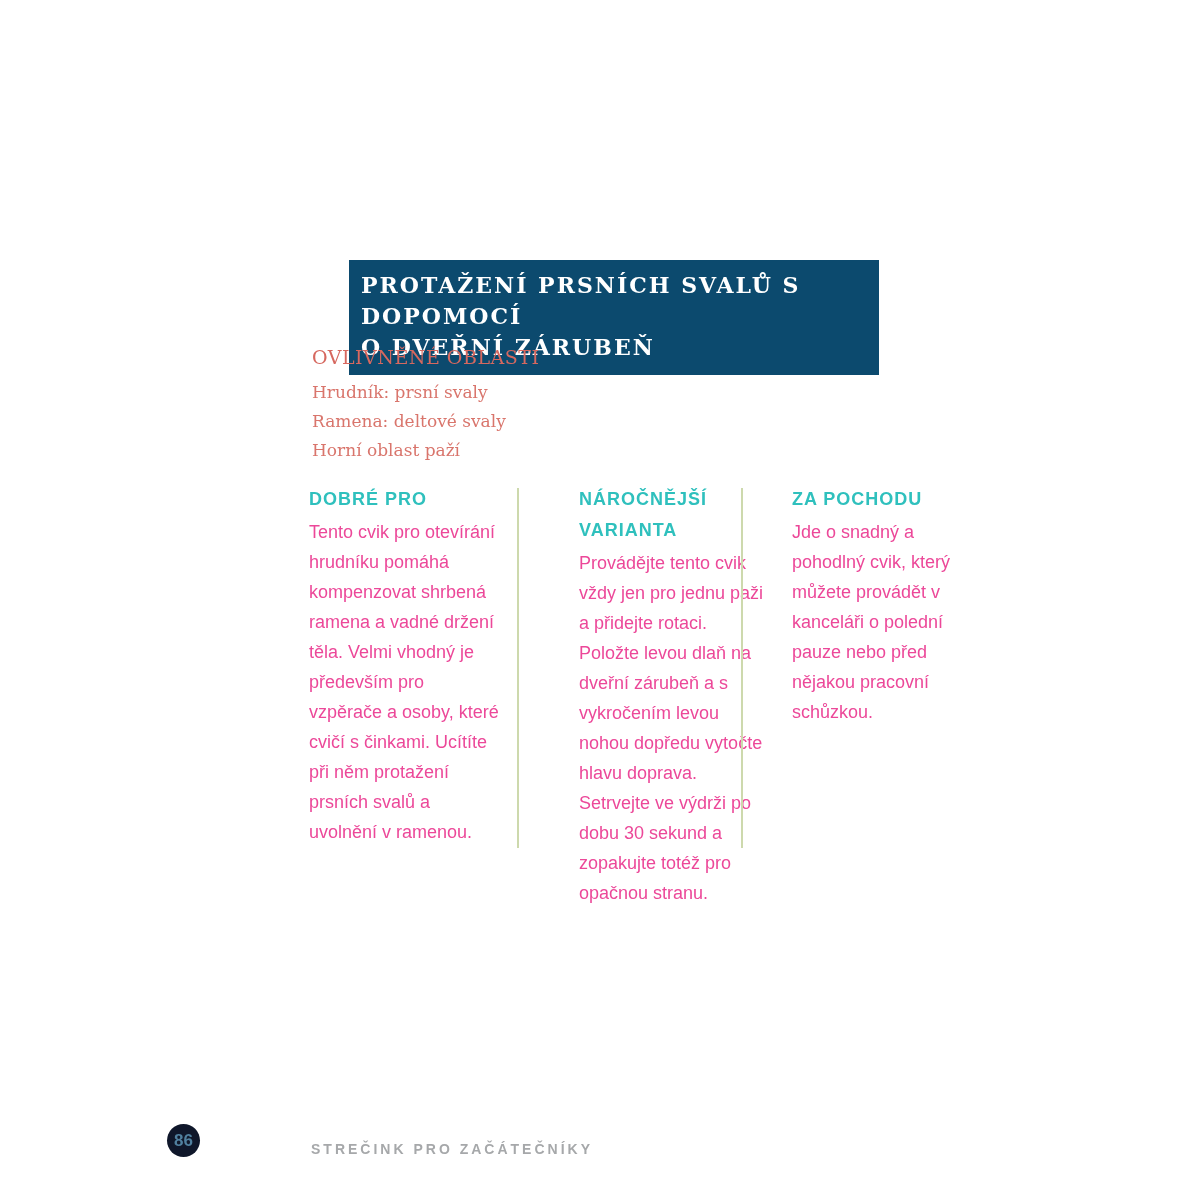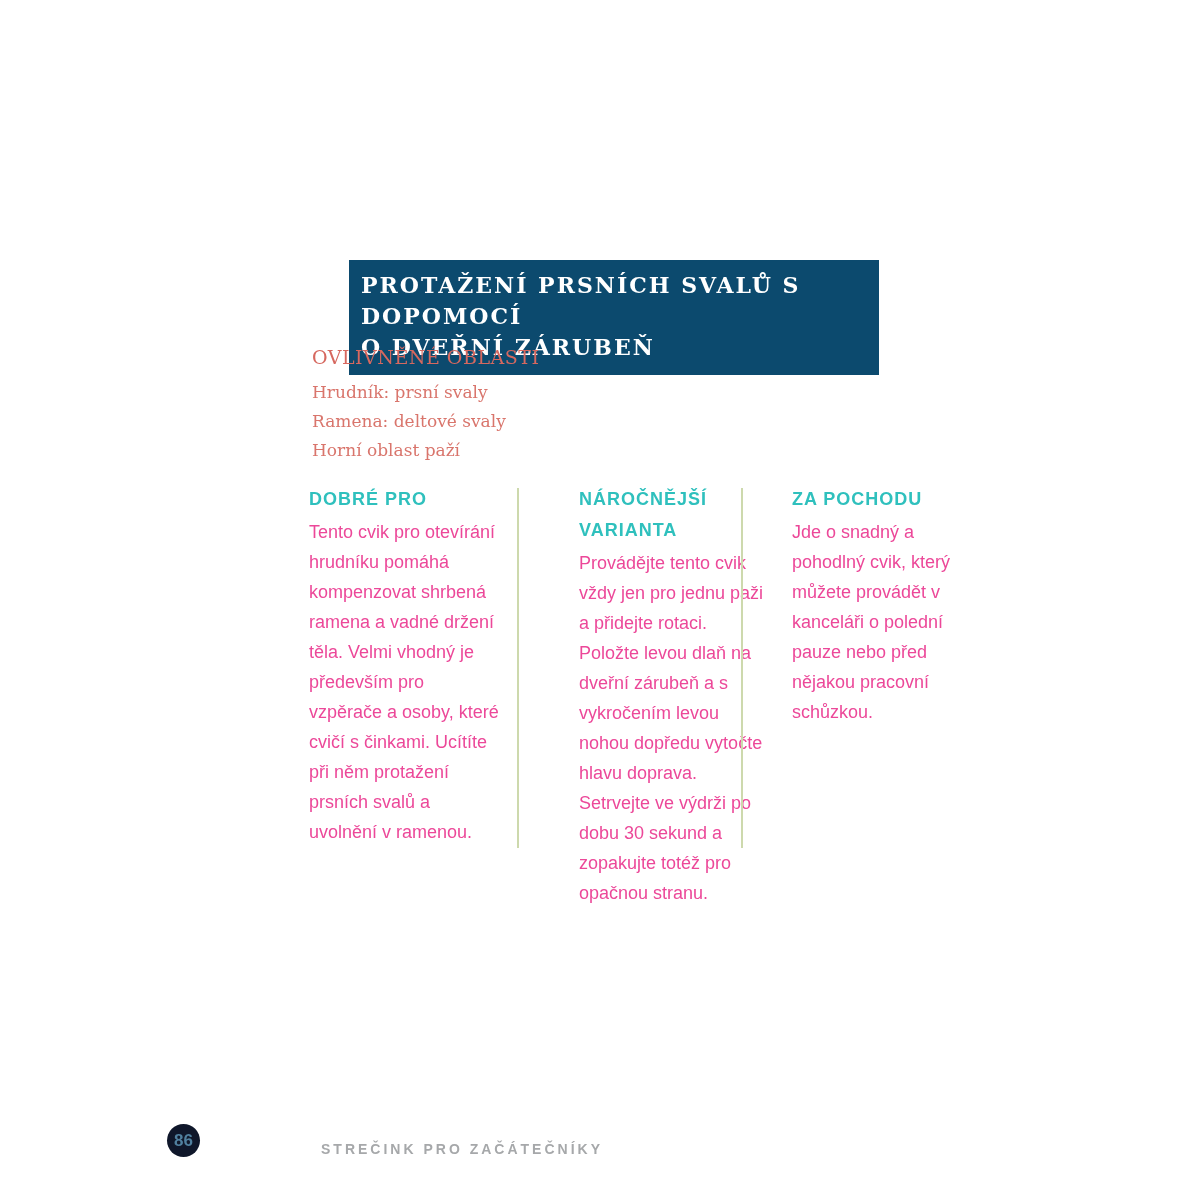--- a/index.html
+++ b/index.html
@@ -96,21 +96,21 @@
     background: #0f172a;
     color: #50809f;
     font-size: 17px;
     font-weight: 700;
     display: flex;
     align-items: center;
     justify-content: center;
   }
   .footer-title {
     position: absolute;
-    left: 321px;
+    left: 311px;
     top: 1141px;
     font-size: 14px;
     font-weight: 700;
     letter-spacing: 3px;
     color: #a6a8aa;
   }
 </style>
 </head>
 <body>
 

